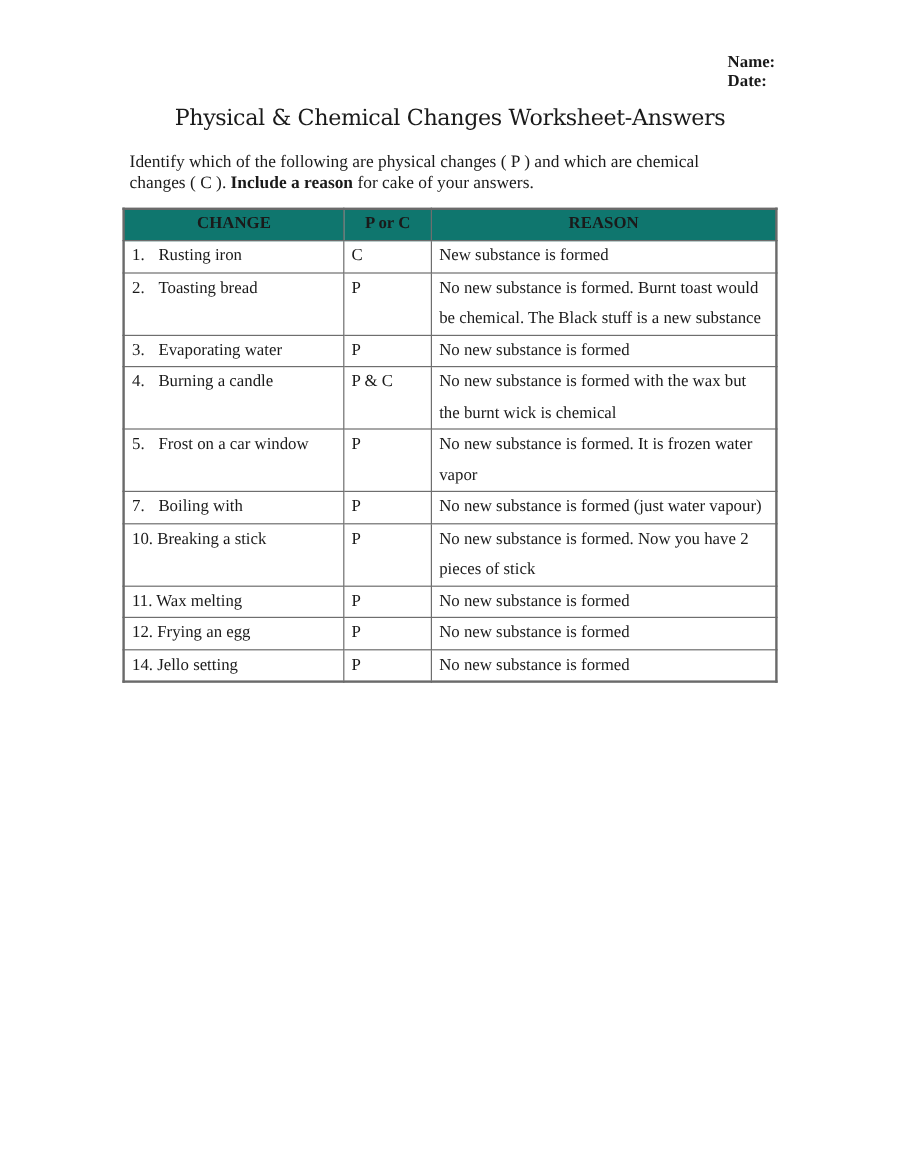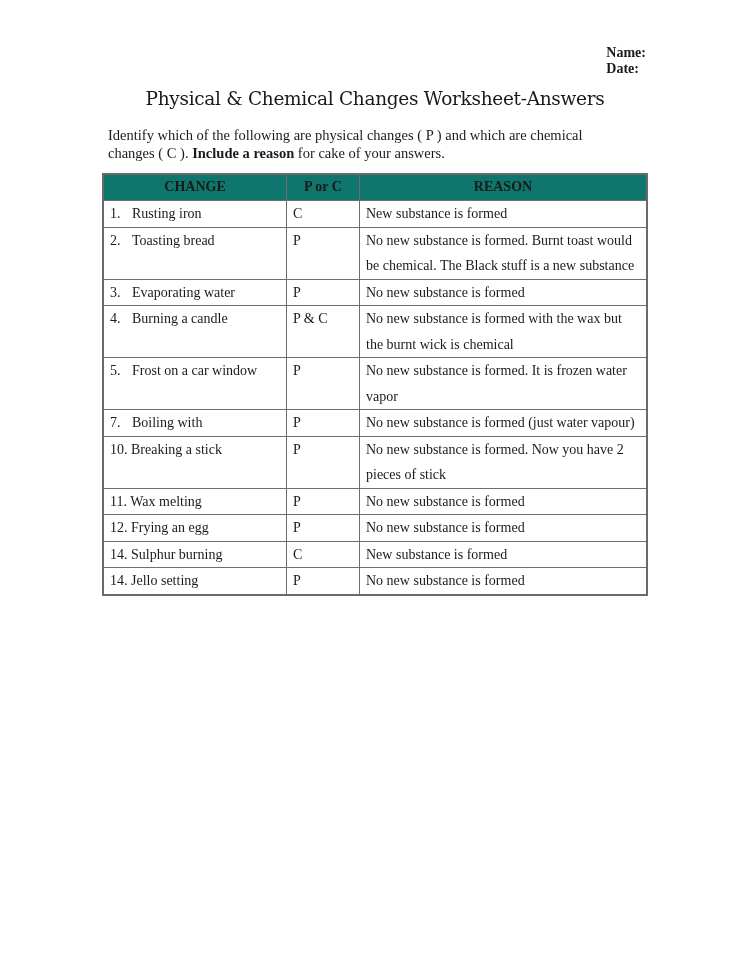--- a/index.html
+++ b/index.html
@@ -80,23 +80,18 @@
         <td class="c1"><span class="num2">11.</span> <span>Wax melting</span></td>
         <td class="c2"><span>P</span></td>
         <td class="c3"><span>No new substance is formed</span></td>
       </tr>
       <tr>
         <td class="c1"><span class="num2">12.</span> <span>Frying an egg</span></td>
         <td class="c2"><span>P</span></td>
         <td class="c3"><span>No new substance is formed</span></td>
       </tr>
       <tr>
-        <td class="c1"><span class="num2">14.</span> <span>Sulphur burning</span></td>
-        <td class="c2"><span>C</span></td>
-        <td class="c3"><span>New substance is formed</span></td>
-      </tr>
-      <tr>
         <td class="c1"><span class="num2">14.</span> <span>Jello setting</span></td>
         <td class="c2"><span>P</span></td>
         <td class="c3"><span>No new substance is formed</span></td>
       </tr>
     </tbody>
 </table>
 
 </body></html>

